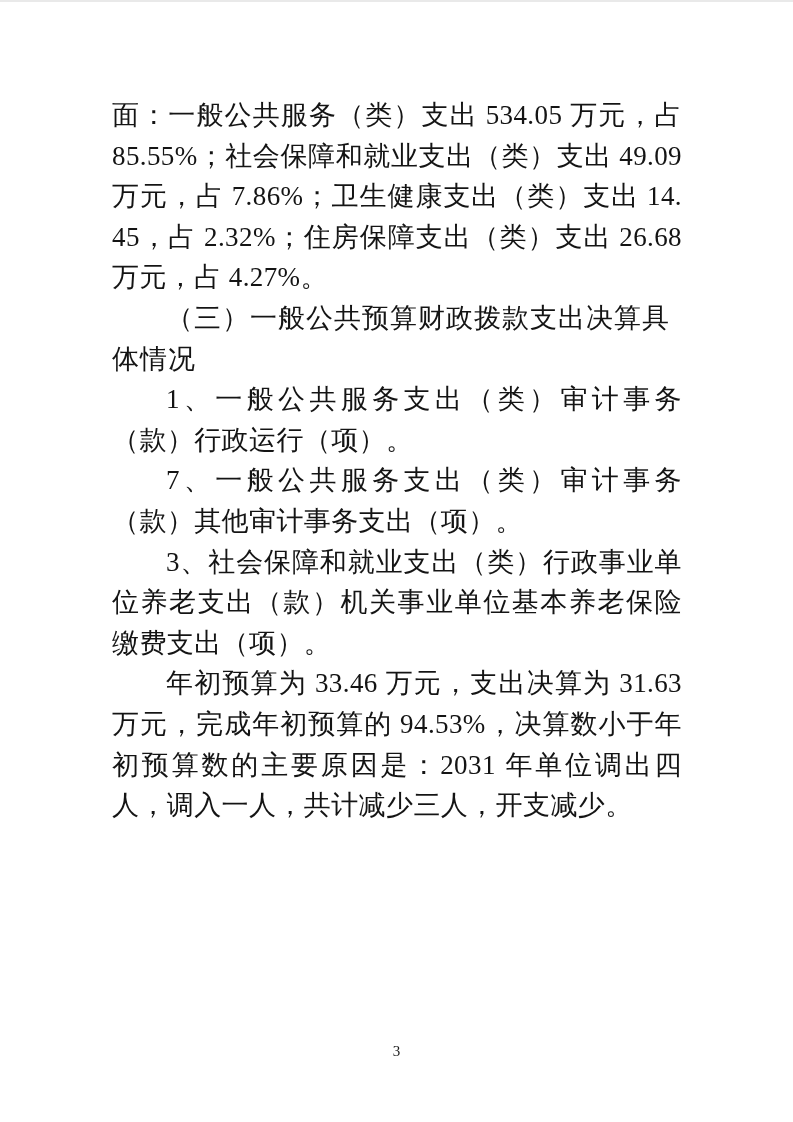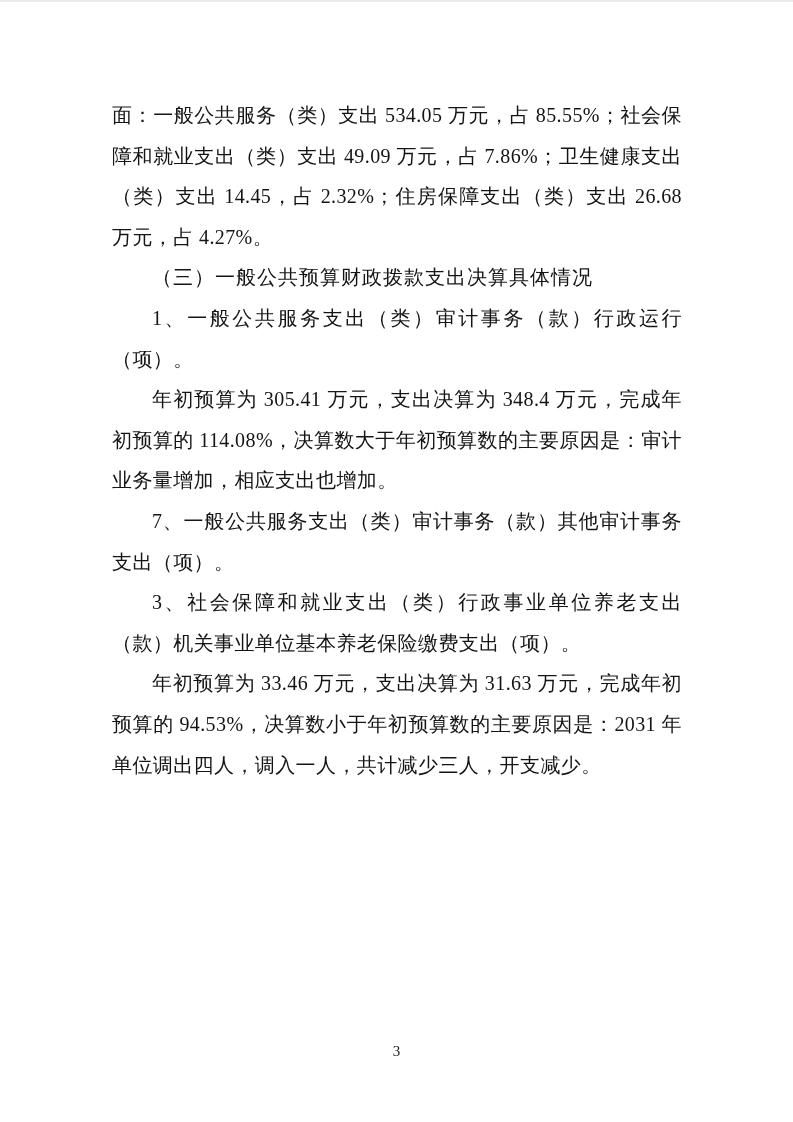--- a/index.html
+++ b/index.html
@@ -24,21 +24,21 @@
     background: #e9e9e9;
   }
   .content {
     position: absolute;
     top: 95px;
     left: 112px;
     width: 570px;
   }
   .para {
     margin: 0;
-    font-size: 20px;
+    font-size: 27px;
     line-height: 40.6px;
     text-align: justify;
     text-justify: inter-ideograph;
     text-indent: 2em;
     letter-spacing: 0.4px;
     word-break: break-all;
   }
   .para.no-indent {
     text-indent: 0;
   }
@@ -66,21 +66,20 @@
   <div class="scan-edge"></div>
 
   <div class="content">
     <p class="para no-indent">面：一般公共服务（类）支出 534.05 万元，占 85.55%；社会保障和就业支出（类）支出 49.09 万元，占 7.86%；卫生健康支出（类）支出 14.45，占 2.32%；住房保障支出（类）支出 26.68 万元，占 4.27%。</p>
 
     <p class="para heading">（三）一般公共预算财政拨款支出决算具体情况</p>
 
 
     <p class="para">1、一般公共服务支出（类）审计事务（款）行政运行（项）。</p>
 
-    <p class="para">年初预算为 305.41 万元，支出决算为 348.4 万元，完成年初预算的 114.08%，决算数大于年初预算数的主要原因是：审计业务量增加，相应支出也增加。</p>
 
     <p class="para">7、一般公共服务支出（类）审计事务（款）其他审计事务支出（项）。</p>
 
 
     <p class="para">3、社会保障和就业支出（类）行政事业单位养老支出（款）机关事业单位基本养老保险缴费支出（项）。</p>
 
     <p class="para">年初预算为 33.46 万元，支出决算为 31.63 万元，完成年初预算的 94.53%，决算数小于年初预算数的主要原因是：2031 年单位调出四人，调入一人，共计减少三人，开支减少。</p>
   </div>
 
   <div class="footer">

